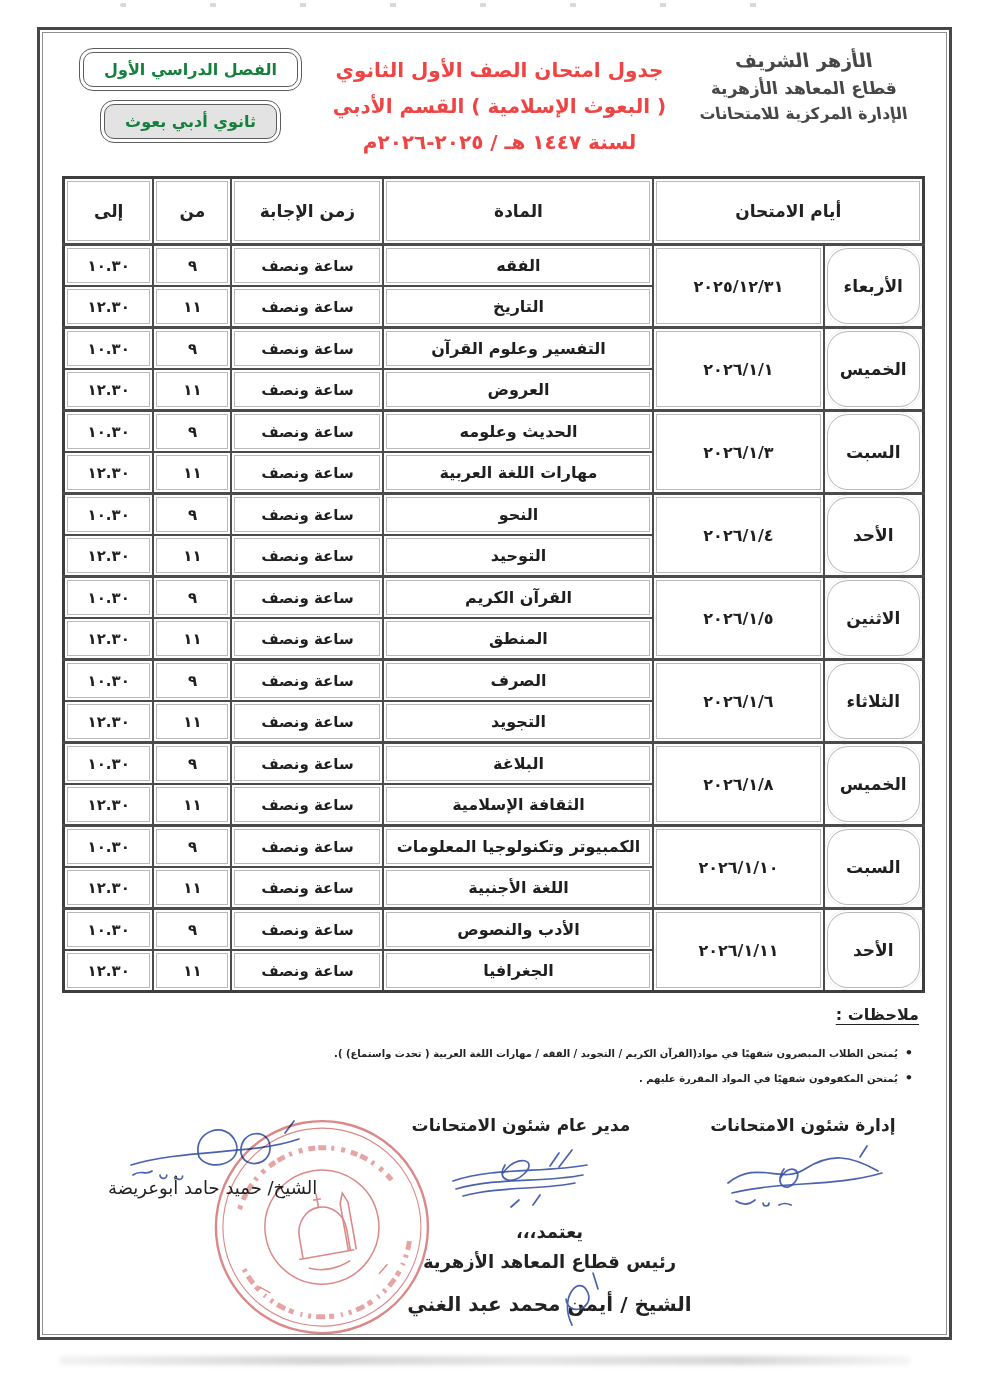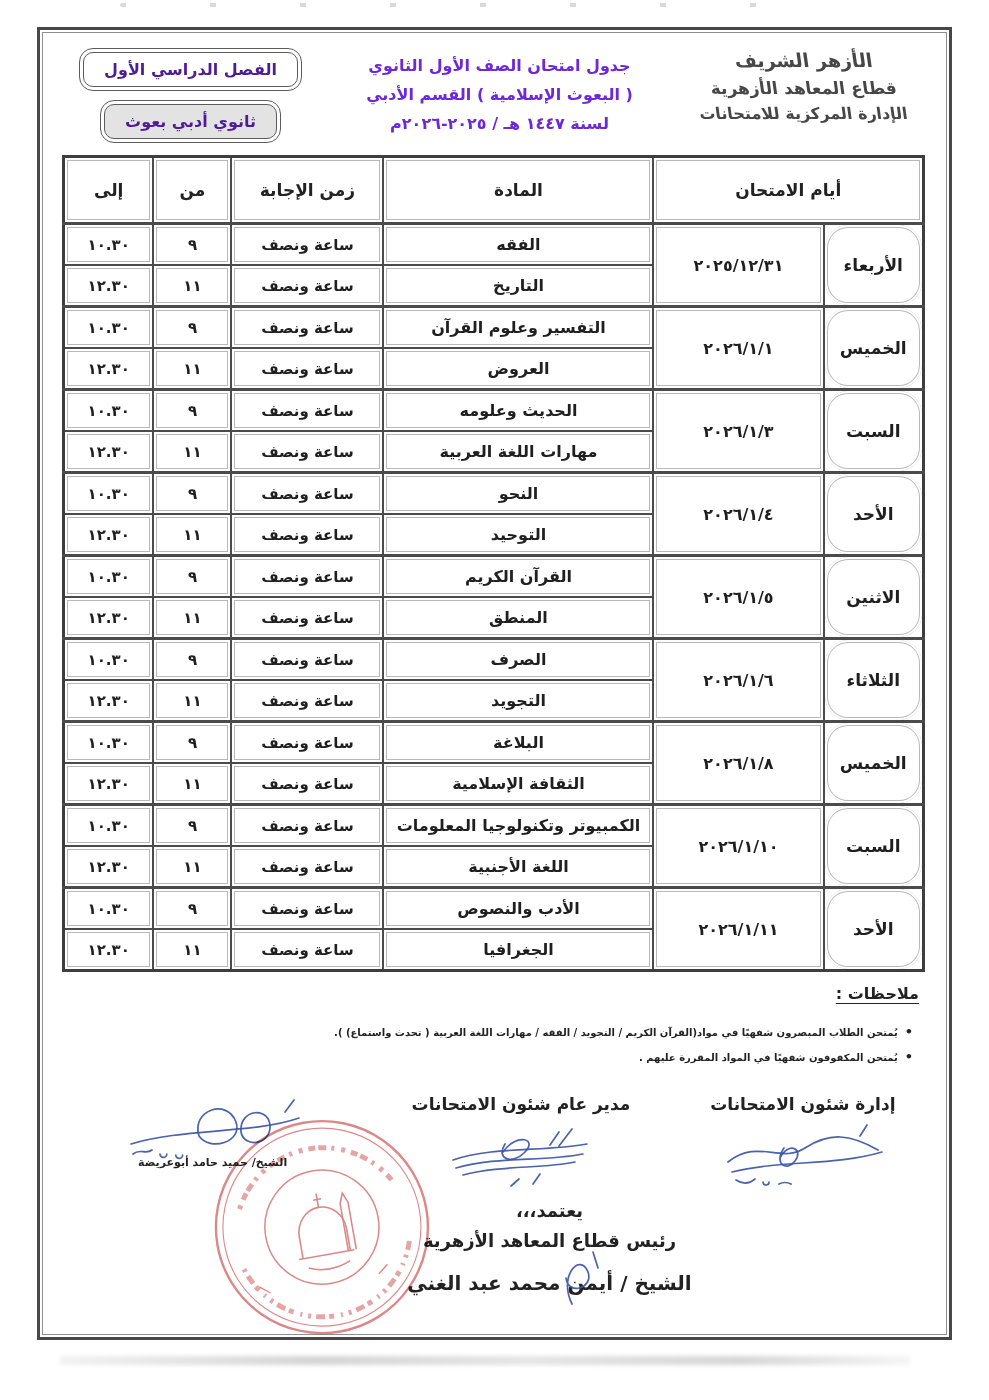--- a/index.html
+++ b/index.html
@@ -20,24 +20,24 @@
     box-shadow: inset 0 0 0 2px #ffffff, inset 0 0 0 3px #8f8f8f;
   }
   
   .header{display:grid; grid-template-columns:255px 1fr 265px; padding:14px 18px 0 18px; align-items:start;}
   .org{ text-align:center; padding-top:2px; color:#2e2e2e; }
   .org-line{font-weight:700; transform:skewX(8deg); letter-spacing:-1px; line-height:1.55; opacity:.88;}
   .org .l1{font-size:19px;}
   .org .l2{font-size:17px;}
   .org .l3{font-size:16px;}
   .titles{text-align:center; padding-top:8px;}
-  .title-line{font-weight:700; font-size:16px; line-height:1.8; color:#6d28d9;}
+  .title-line{font-weight:700; font-size:20px; line-height:1.8; color:#ef4444;}
   .badges{display:flex; flex-direction:column; align-items:center; gap:17px; padding-top:8px;}
   .badge{
-    display:inline-block; font-weight:700; font-size:16px; color:#4c1d95;
+    display:inline-block; font-weight:700; font-size:16px; color:#15803d;
     padding:7px 20px; border:1.5px solid #5c5c5c; border-radius:10px;
     outline:1.5px solid #5c5c5c; outline-offset:3px; background:#fff; white-space:nowrap;
   }
   .badge.shaded{background:#e3e3e3;}
   
   .table-wrap{padding:16px 24px 0 24px;}
   table.exam-table{
     width:100%; border-collapse:collapse; border:3.5px solid #3e3e3e; table-layout:fixed;
   }
   .exam-table th,.exam-table td{
@@ -59,21 +59,21 @@
   ul.notes-list{list-style:none; margin:2px 6px 0 0; padding:0;}
   ul.notes-list li{font-size:10px; font-weight:700; line-height:1.95; }
   ul.notes-list li::before{content:"•"; margin-left:7px; font-size:13px;}
   
   .signatures{display:flex; margin-top:24px; padding:0 14px;}
   .sig-block{text-align:center;}
   .sig-block.dept{width:30%;}
   .sig-block.director{width:34%;}
   .sig-block.head{width:36%;}
   .sig-title{font-size:17px; font-weight:700; white-space:nowrap;}
-  .sig-name{font-size:11px; font-weight:700; margin-top:-4px;}
+  .sig-name{font-size:18px; font-weight:400; margin-top:-4px;}
   svg.sig{display:block; margin:2px auto 0 auto;}
   svg.sig path{stroke:#3c55a6; stroke-width:1.7; fill:none; stroke-linecap:round; opacity:.92;}
   
   .approval{position:relative; width:400px; margin:2px auto 0 auto; transform:translateX(55px); text-align:center;}
   .approve-label{font-size:18px; font-weight:700; line-height:1.7;}
   .approver-title{font-size:18px; font-weight:700; line-height:1.7;}
   .approver-name{font-size:20px; font-weight:700; margin-top:14px;}
   .approval svg.sig{position:absolute; top:40px; left:47%;}
   
   svg.stamp{position:absolute; left:170px; top:1085px; mix-blend-mode:multiply; opacity:.8; transform:rotate(-10deg);}

